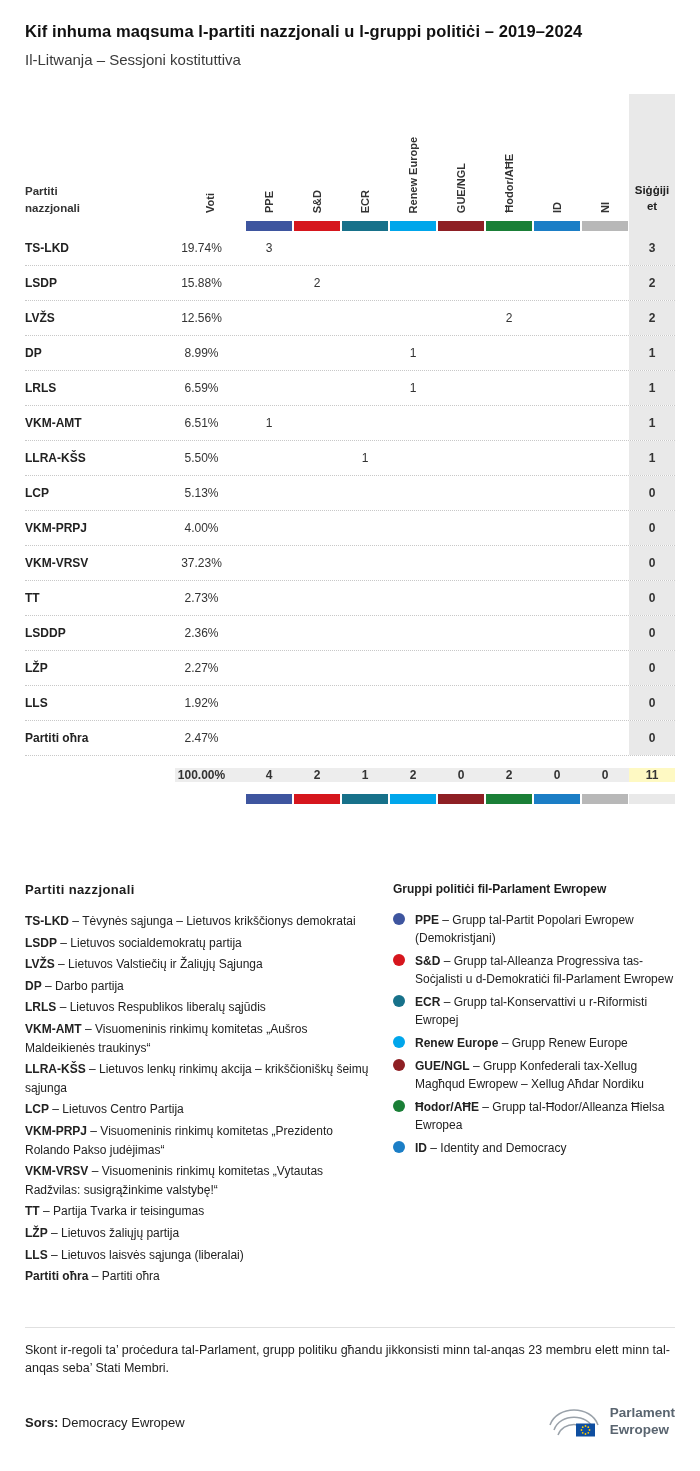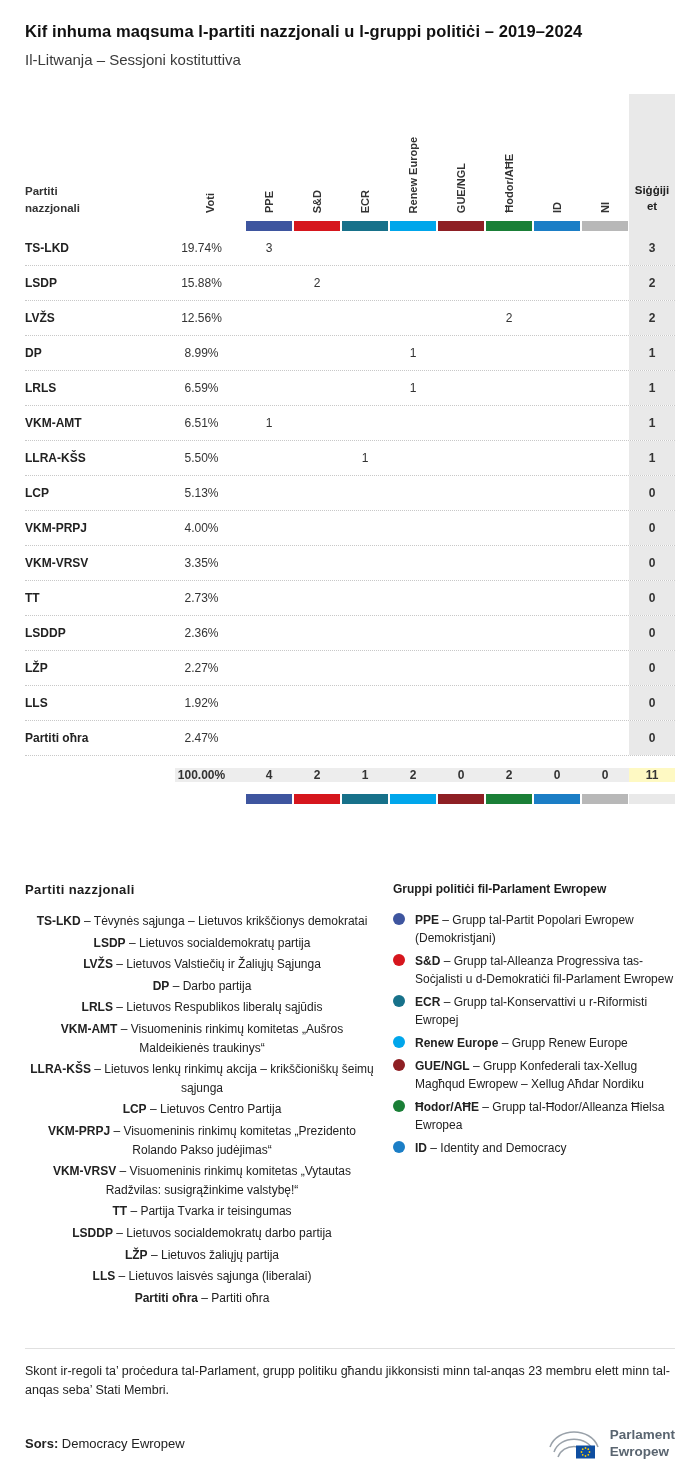--- a/index.html
+++ b/index.html
@@ -58,21 +58,21 @@
   .t-party { width: 150px; }
   .total-rest { display: flex; align-items: center; background: #ededed; width: 500px; }
   .total-rest .c-seats { background: #fef9c3; }
 
   
   .legend { display: flex; margin-top: 78px; }
   .leg-left { width: 368px; }
   .leg-right { width: 282px; }
   .leg-h { font-size: 13px; font-weight: bold; color: #1d1d1d; letter-spacing: .4px; margin-bottom: 15px; }
   .leg-h2 { font-size: 12px; font-weight: bold; color: #1d1d1d; margin-bottom: 15px; }
-  .np-item { font-size: 12px; line-height: 1.55; margin-bottom: 3px; color: #222; padding-right: 14px; text-align: center; }
+  .np-item { font-size: 12px; line-height: 1.55; margin-bottom: 3px; color: #222; padding-right: 14px; }
   .gr-item { position: relative; padding-left: 22px; font-size: 12px; line-height: 1.5; margin-bottom: 5px; color: #222; }
   .gr-item .dot { position: absolute; left: 0; top: 2px; width: 12px; height: 12px; border-radius: 50%; }
 
   
   .footnote {
     margin-top: 38px; border-top: 1px solid #e0e0e0; padding-top: 13px;
     font-size: 12.5px; line-height: 1.5; color: #222; padding-right: 4px;
   }
   .source-row { display: flex; justify-content: space-between; align-items: center; margin-top: 22px; }
   .source { font-size: 13px; color: #222; }
@@ -244,21 +244,21 @@
           <div class="c-g"></div>
           <div class="c-g"></div>
           <div class="c-g"></div>
           <div class="c-g"></div>
           <div class="c-g"></div>
           <div class="c-g"></div>
           <div class="c-seats">0</div>
         </div>
         <div class="trow">
           <div class="c-party">VKM-VRSV</div>
-          <div class="c-voti">3.35%</div>
+          <div class="c-voti">37.23%</div>
           <div class="c-g"></div>
           <div class="c-g"></div>
           <div class="c-g"></div>
           <div class="c-g"></div>
           <div class="c-g"></div>
           <div class="c-g"></div>
           <div class="c-g"></div>
           <div class="c-g"></div>
           <div class="c-seats">0</div>
         </div>
@@ -367,21 +367,20 @@
           <p class="np-item"><b>LSDP</b> – Lietuvos socialdemokratų partija</p>
           <p class="np-item"><b>LVŽS</b> – Lietuvos Valstiečių ir Žaliųjų Sąjunga</p>
           <p class="np-item"><b>DP</b> – Darbo partija</p>
           <p class="np-item"><b>LRLS</b> – Lietuvos Respublikos liberalų sąjūdis</p>
           <p class="np-item"><b>VKM-AMT</b> – Visuomeninis rinkimų komitetas „Aušros Maldeikienės traukinys“</p>
           <p class="np-item"><b>LLRA-KŠS</b> – Lietuvos lenkų rinkimų akcija – krikščioniškų šeimų sąjunga</p>
           <p class="np-item"><b>LCP</b> – Lietuvos Centro Partija</p>
           <p class="np-item"><b>VKM-PRPJ</b> – Visuomeninis rinkimų komitetas „Prezidento Rolando Pakso judėjimas“</p>
           <p class="np-item"><b>VKM-VRSV</b> – Visuomeninis rinkimų komitetas „Vytautas Radžvilas: susigrąžinkime valstybę!“</p>
           <p class="np-item"><b>TT</b> – Partija Tvarka ir teisingumas</p>
-          <p class="np-item"><b>LSDDP</b> – Lietuvos socialdemokratų darbo partija</p>
           <p class="np-item"><b>LŽP</b> – Lietuvos žaliųjų partija</p>
           <p class="np-item"><b>LLS</b> – Lietuvos laisvės sąjunga (liberalai)</p>
           <p class="np-item"><b>Partiti oħra</b> – Partiti oħra</p>
         </div>
     </div>
     <div class="leg-right">
       <div class="leg-h2">Gruppi politiċi fil-Parlament Ewropew</div>
       <div>
           <div class="gr-item"><span class="dot" style="background: rgb(62, 85, 159);"></span><b>PPE</b> – Grupp tal-Partit Popolari Ewropew (Demokristjani)</div>
           <div class="gr-item"><span class="dot" style="background: rgb(214, 22, 29);"></span><b>S&amp;D</b> – Grupp tal-Alleanza Progressiva tas-Soċjalisti u d-Demokratiċi fil-Parlament Ewropew</div>

